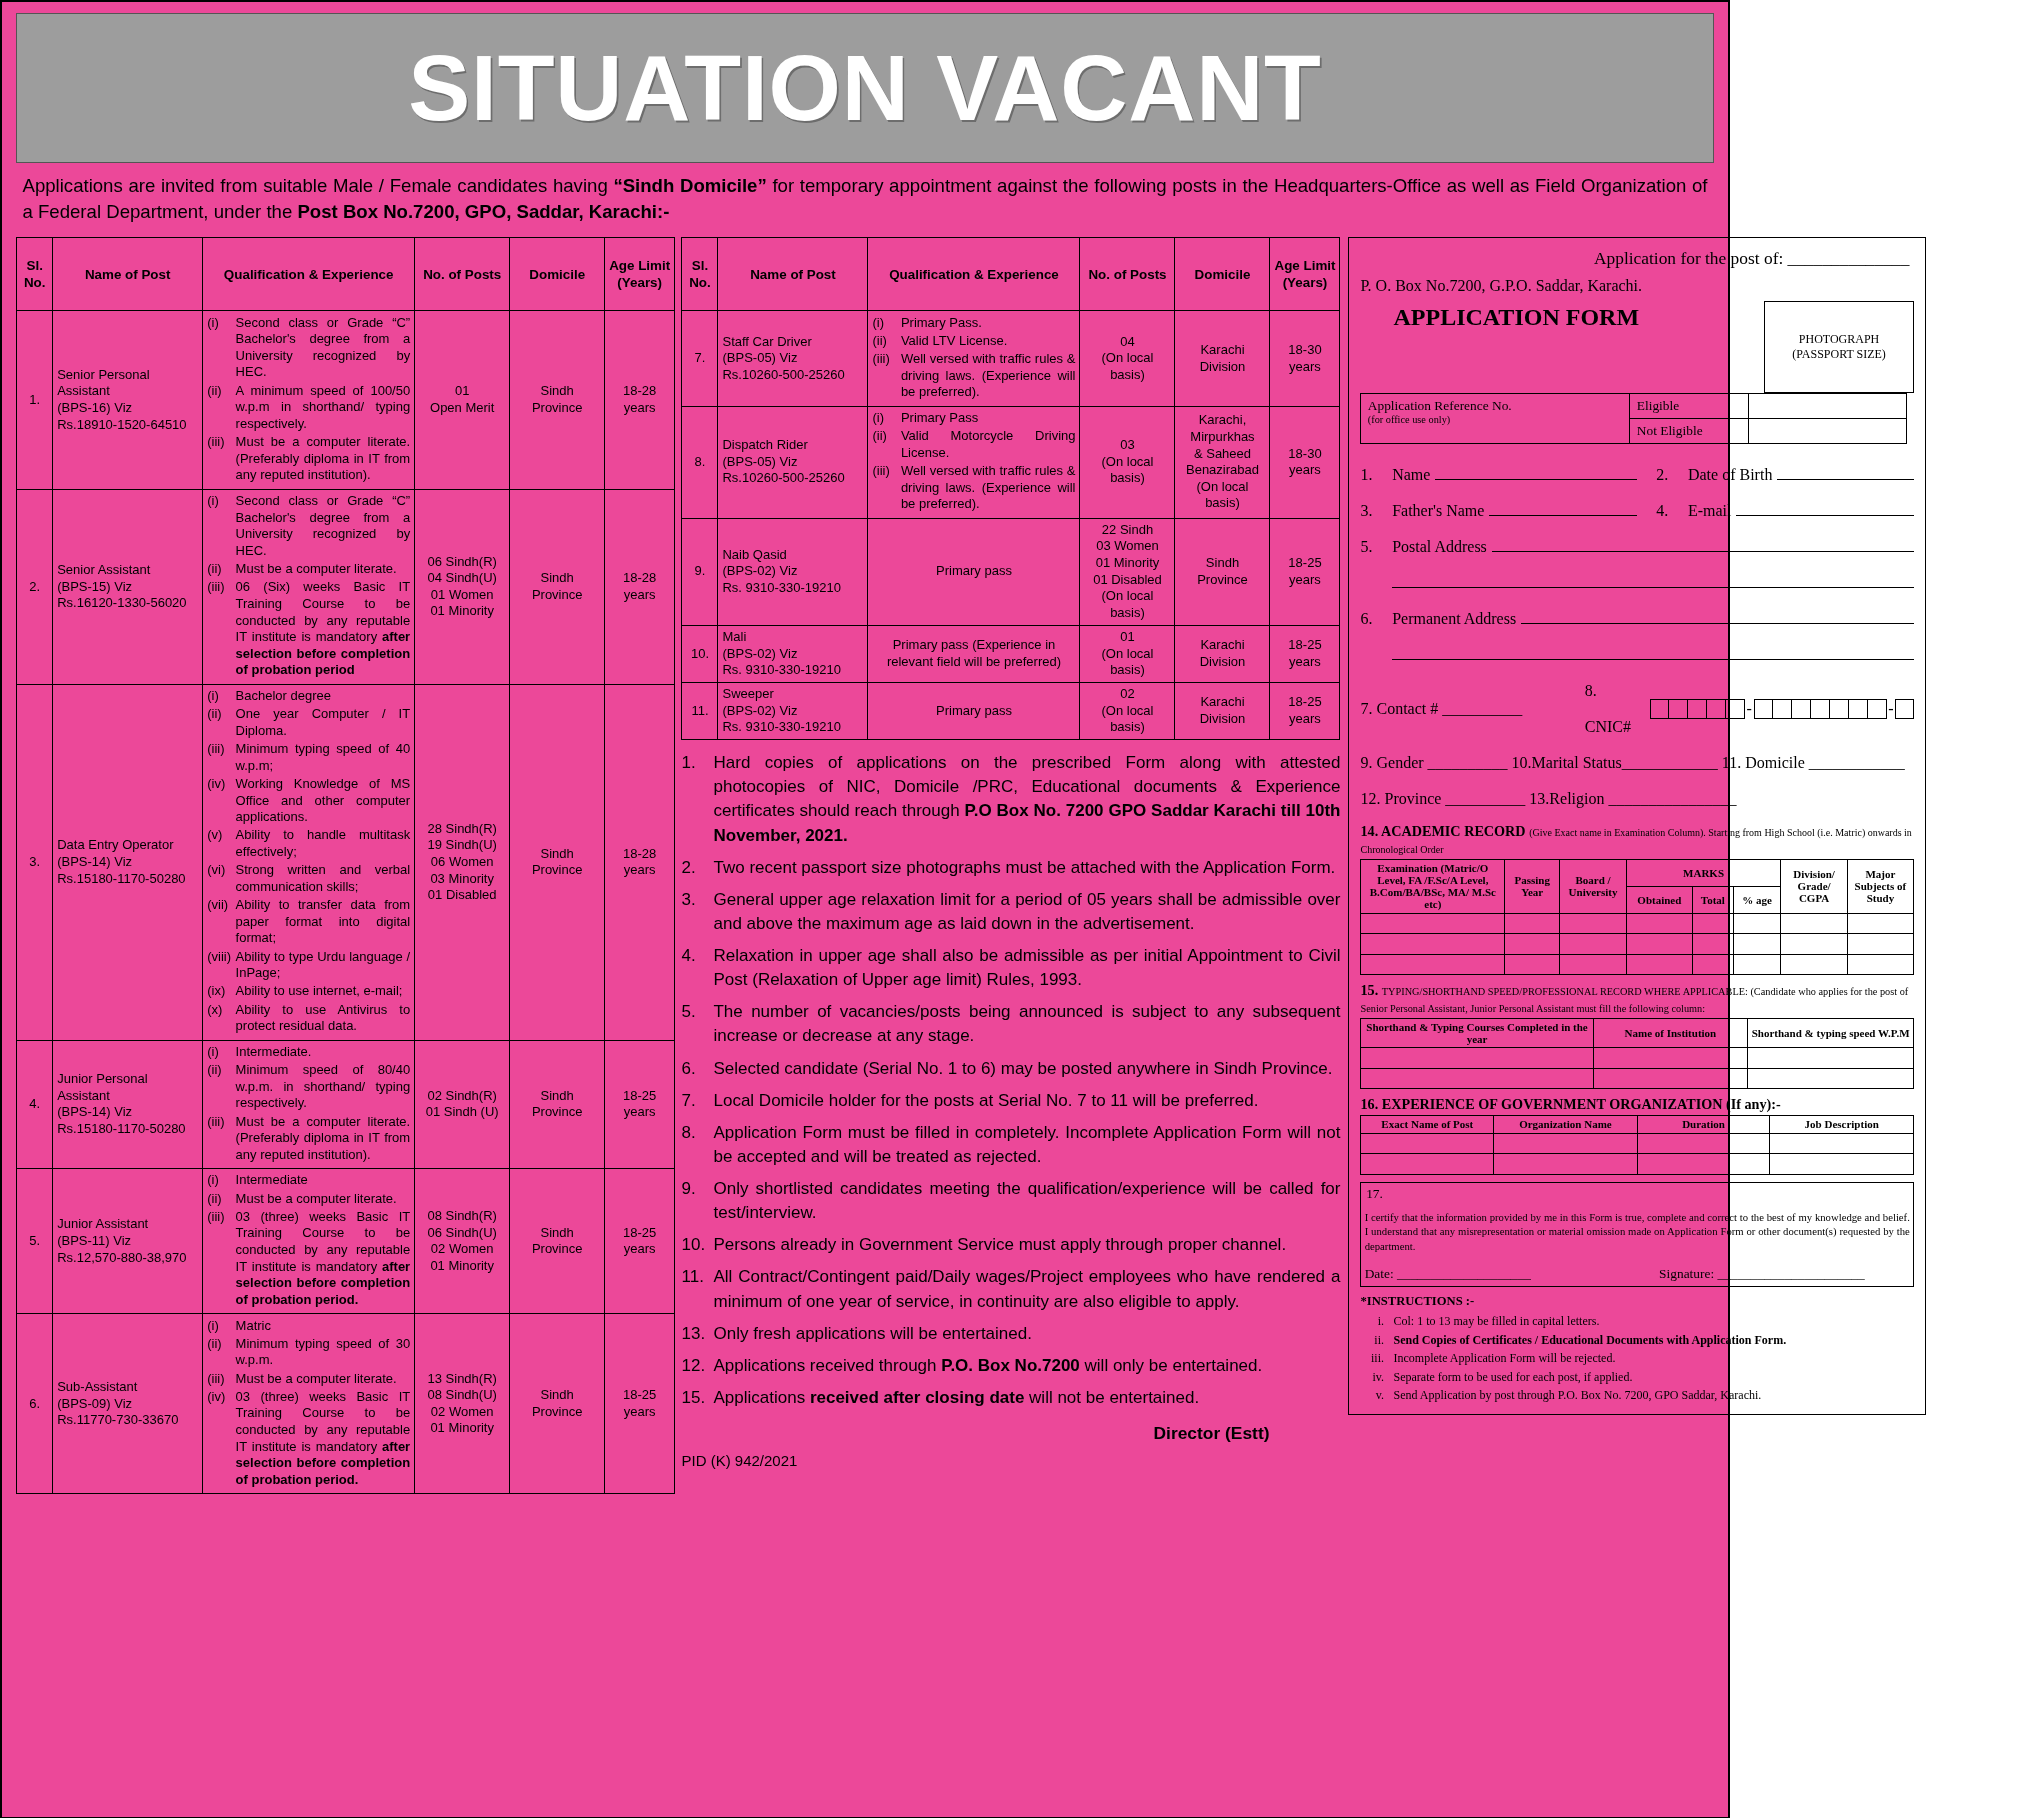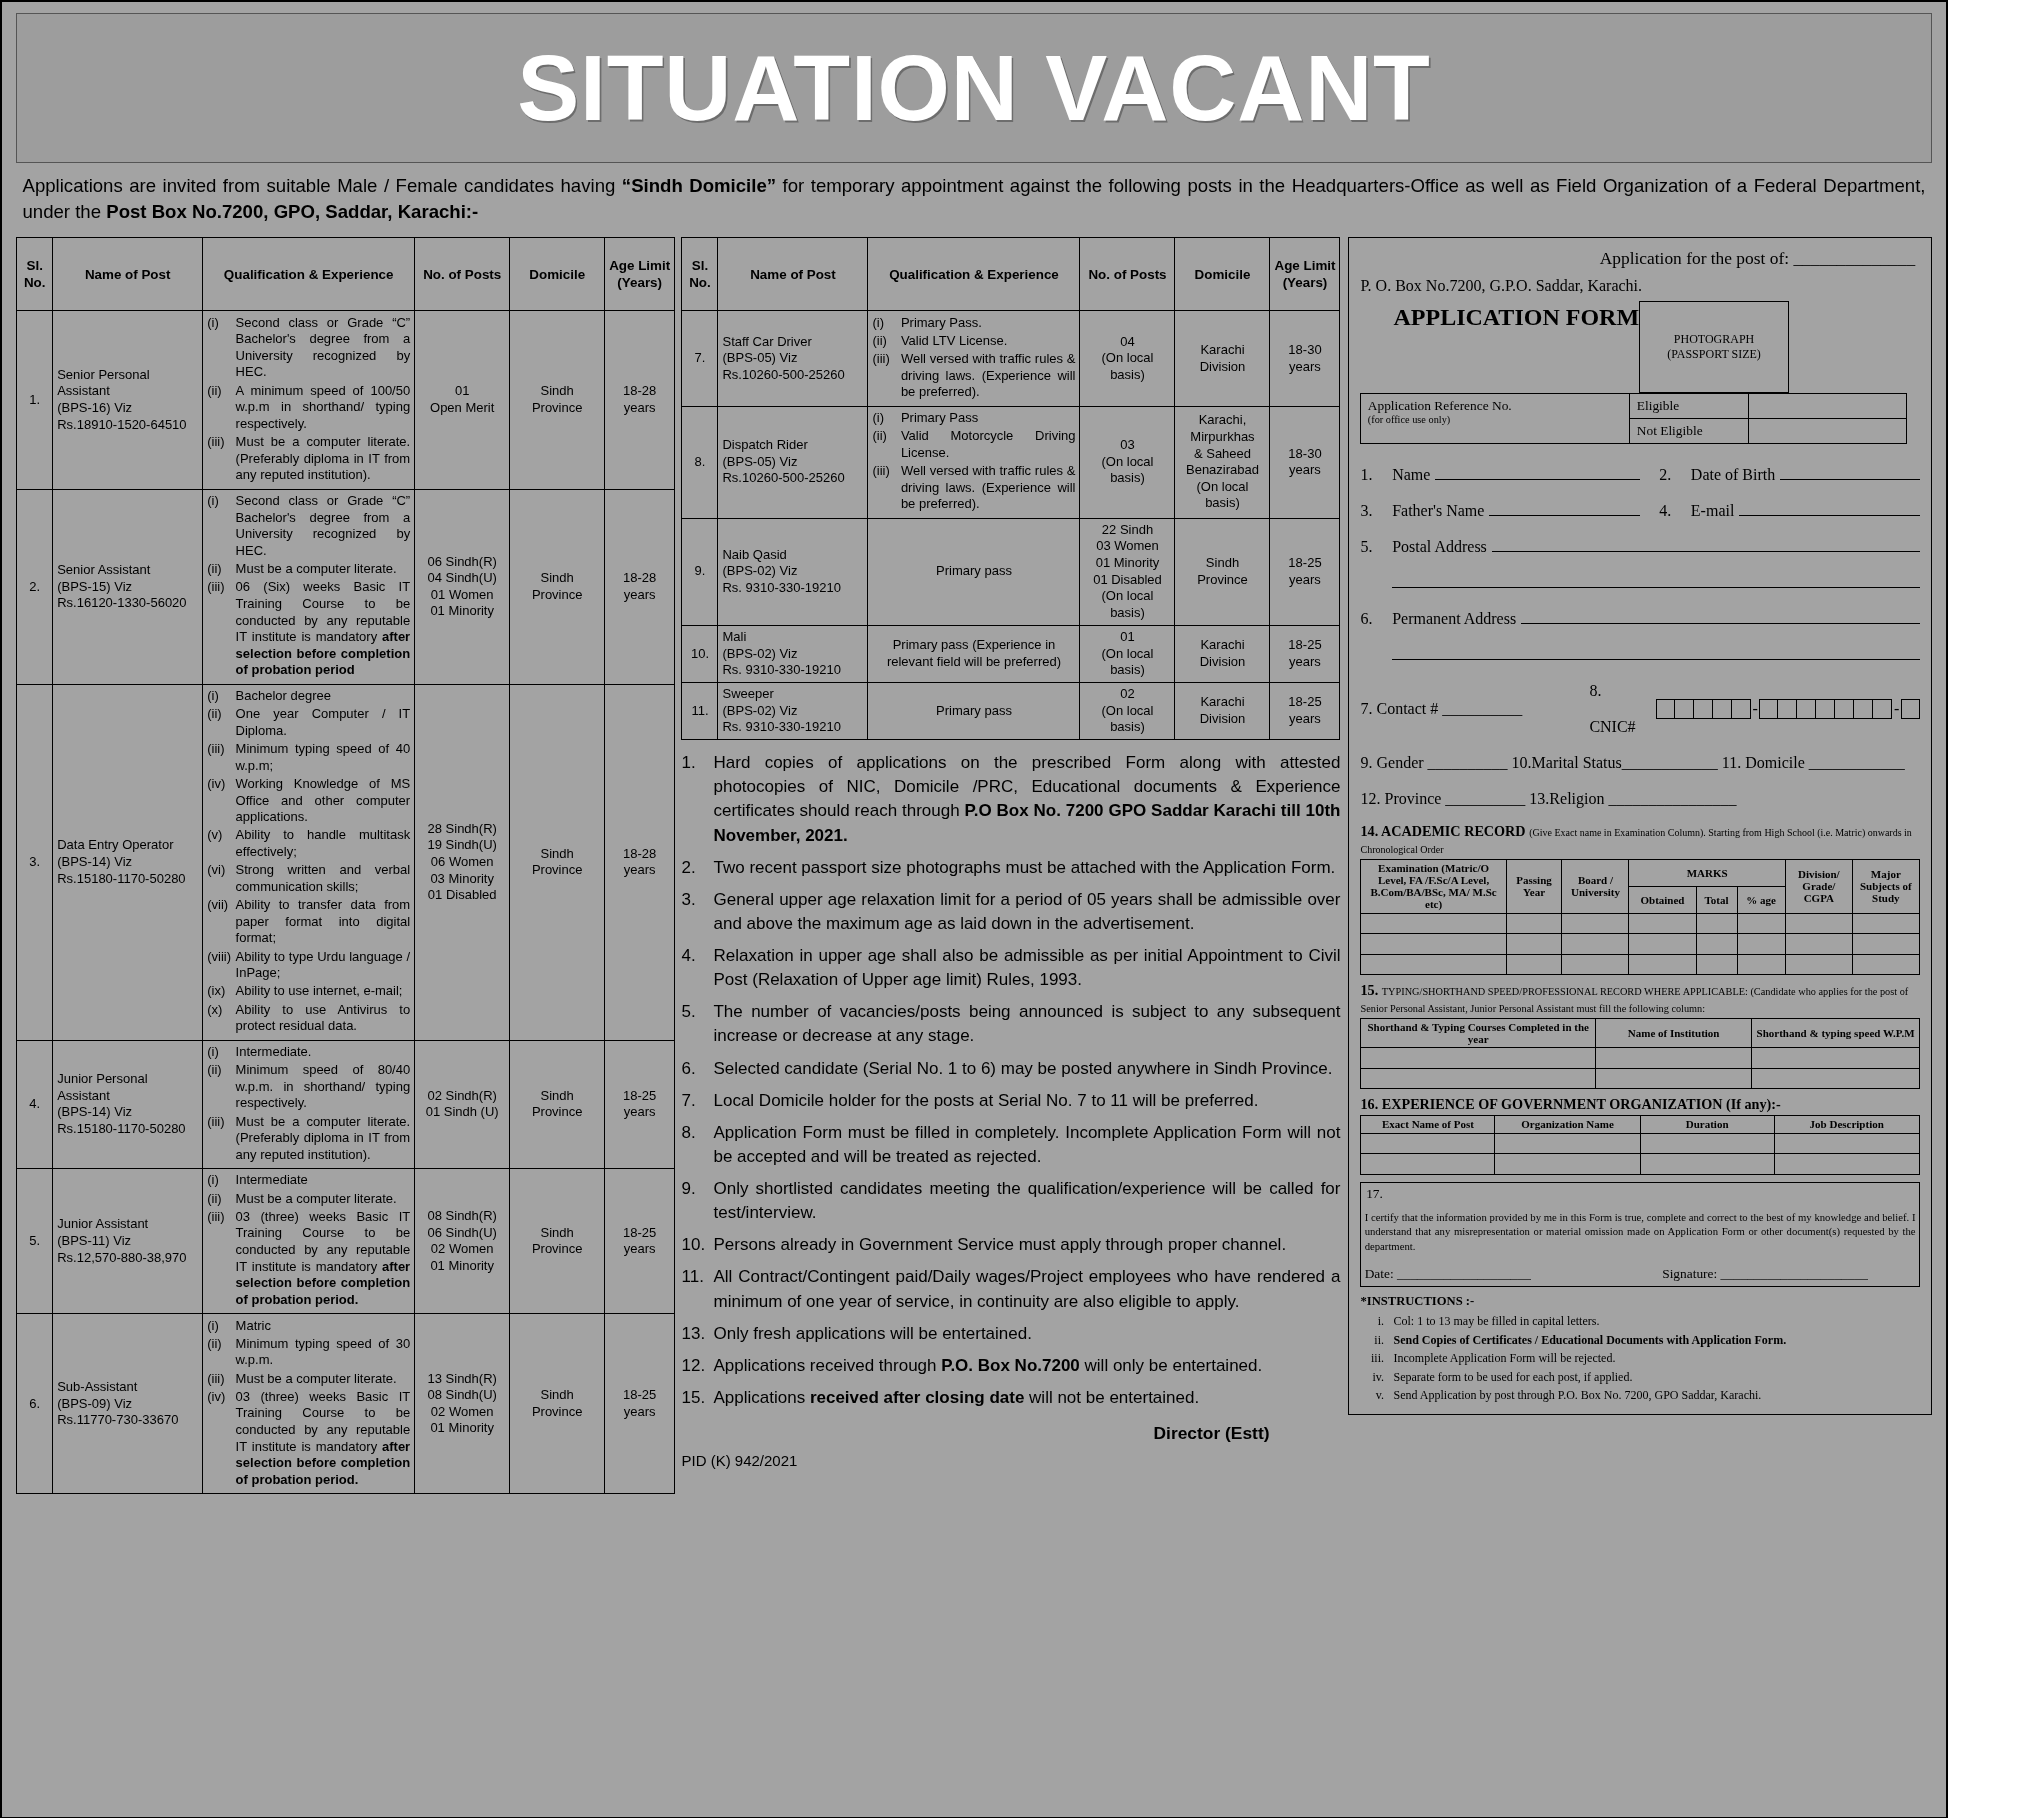--- a/index.html
+++ b/index.html
@@ -5,25 +5,25 @@
   * { box-sizing: border-box; }
   html, body { margin:0; padding:0; }
   body {
     width: 2023px;
     background: #fff;
     font-family: "Liberation Sans", sans-serif;
     color: #000;
     -webkit-font-smoothing: antialiased;
   }
   .page {
-    width: 1948px;
+    width: 1730px;
     min-height: 1819px;
     padding: 11px 14.2px 8px 14.2px;
     border: 2.4px solid #000;
-    background: #a3a3a3;
+    background: #ec4899;
   }
   
   .banner {
     background: #9d9d9d;
     border: 1.6px solid #555;
     height: 150px;
     display: flex;
     align-items: center;
     justify-content: center;
     margin-bottom: 9.5px;
@@ -114,21 +114,21 @@
     padding: 8px 11px 9.5px 11px;
     font-family: "Liberation Serif", serif;
   }
   .apply-for {
     text-align: right;
     font-size: 17.4px;
     margin: 1.6px 4.7px 8px 0;
     font-family: "Liberation Serif", serif;
   }
   .pobox-line { font-size: 16px; margin-bottom: 4.7px; font-family: "Liberation Serif", serif;}
-  .form-title-row { display: flex; align-items: flex-start; justify-content: flex-start; }
+  .form-title-row { display: flex; align-items: flex-start; justify-content: space-between; }
   .form-title {
     font-size: 24px;
     font-variant: small-caps;
     font-weight: bold;
     margin: 4.7px 0 8px 33px;
     font-family: "Liberation Serif", serif;
   }
   .photo-box {
     width: 150px; height: 92px;
     border: 0.8px solid #000;

